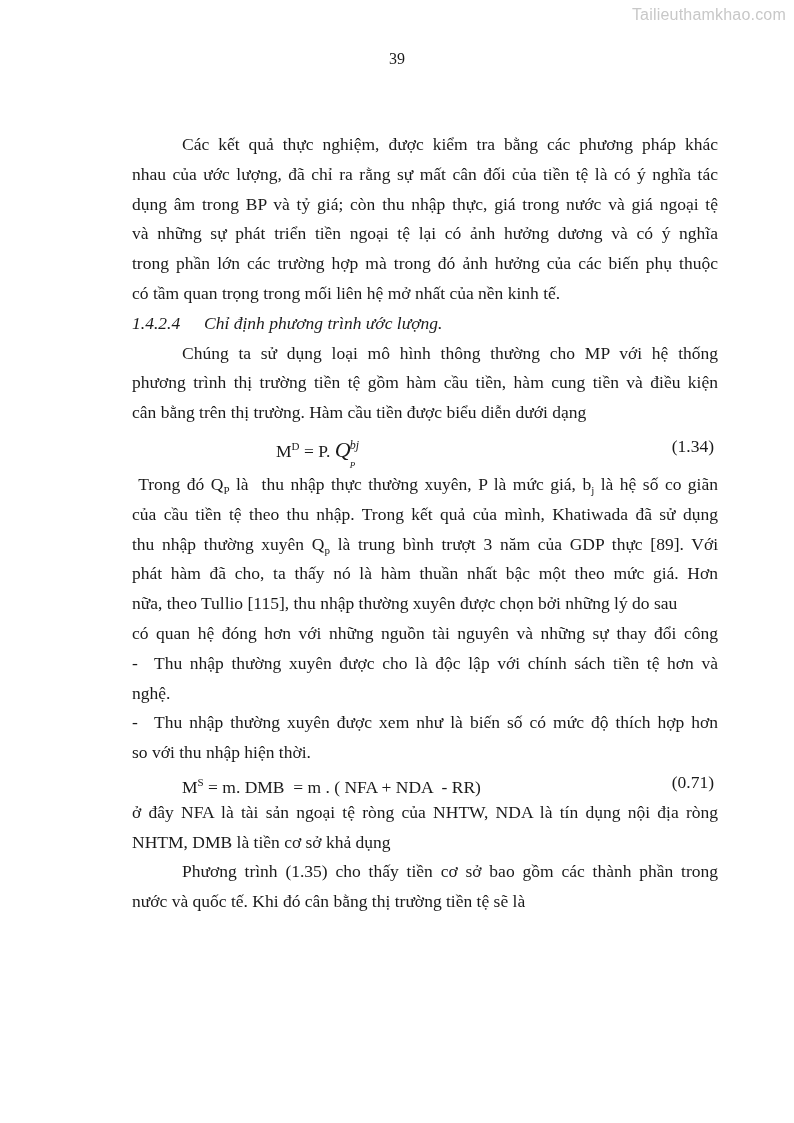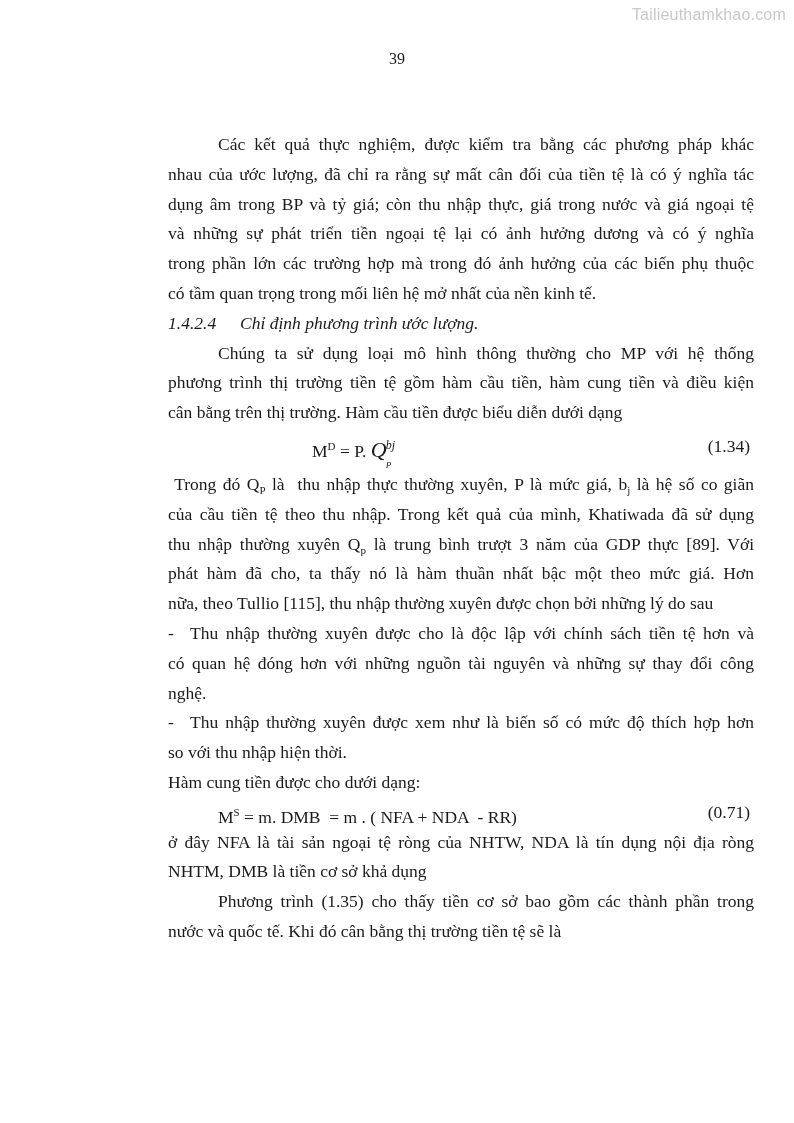--- a/index.html
+++ b/index.html
@@ -32,21 +32,20 @@
       text-align: center;
       font-size: 16px;
     }
     .content {
       position: absolute;
       top: 130px;
       left: 132px;
       width: 586px;
       font-size: 17.5px;
       line-height: 29.8px;
-      margin-left: 36px;
     }
     .line {
       height: 29.8px;
       white-space: nowrap;
     }
     .just {
       text-align: justify;
       text-align-last: justify;
     }
     .indent { padding-left: 50px; }
@@ -128,28 +127,27 @@
 
   <div>
     <div class="line just" style="white-space:pre;"><span> Trong đó Q</span><span class="sub">P</span><span> là  thu nhập thực thường xuyên, P là mức giá, b</span><span class="sub">j</span><span> là hệ số co giãn</span></div>
     <div class="line just">của cầu tiền tệ theo thu nhập. Trong kết quả của mình, Khatiwada đã sử dụng</div>
     <div class="line just"><span>thu nhập thường xuyên Q</span><span class="sub">p</span><span> là trung bình trượt 3 năm của GDP thực [89]. Với</span></div>
     <div class="line just">phát hàm đã cho, ta thấy nó là hàm thuần nhất bậc một theo mức giá. Hơn</div>
     <div class="line">nữa, theo Tullio [115], thu nhập thường xuyên được chọn bởi những lý do sau</div>
   </div>
 
   <div>
+    <div class="line just">có quan hệ đóng hơn với những nguồn tài nguyên và những sự thay đổi công</div>
     <div class="line just"><span class="bullet-dash">-</span><span>Thu nhập thường xuyên được cho là độc lập với chính sách tiền tệ hơn và</span></div>
-    <div class="line just">có quan hệ đóng hơn với những nguồn tài nguyên và những sự thay đổi công</div>
     <div class="line">nghệ.</div>
     <div class="line just"><span class="bullet-dash">-</span><span>Thu nhập thường xuyên được xem như là biến số có mức độ thích hợp hơn</span></div>
     <div class="line">so với thu nhập hiện thời.</div>
   </div>
 
-  <div class="line">Hàm cung tiền được cho dưới dạng:</div>
 
   <div class="line" style="position:relative;">
     <span class="indent" style="white-space:pre;"><span>M</span><span class="sup">S</span><span> = m. DMB  = m . ( NFA + NDA  - RR)</span></span>
     <span style="position:absolute; right:4px; top:0;">(0.71)</span>
   </div>
 
   <div>
     <div class="line just">ở đây NFA là tài sản ngoại tệ ròng của NHTW, NDA là tín dụng nội địa ròng</div>
     <div class="line">NHTM, DMB là tiền cơ sở khả dụng</div>
   </div>

